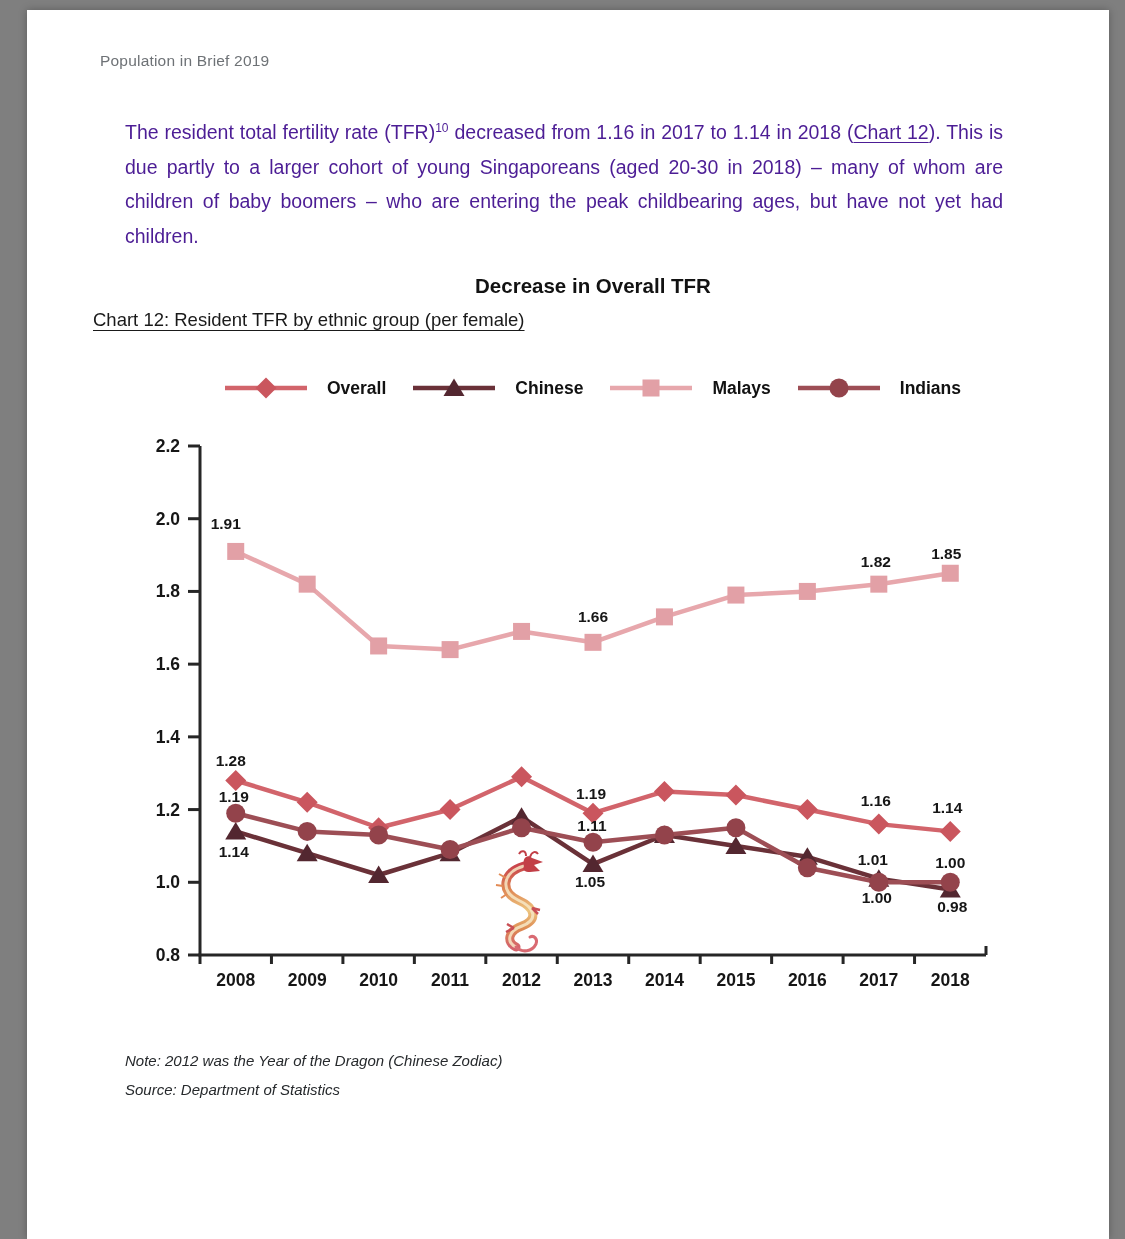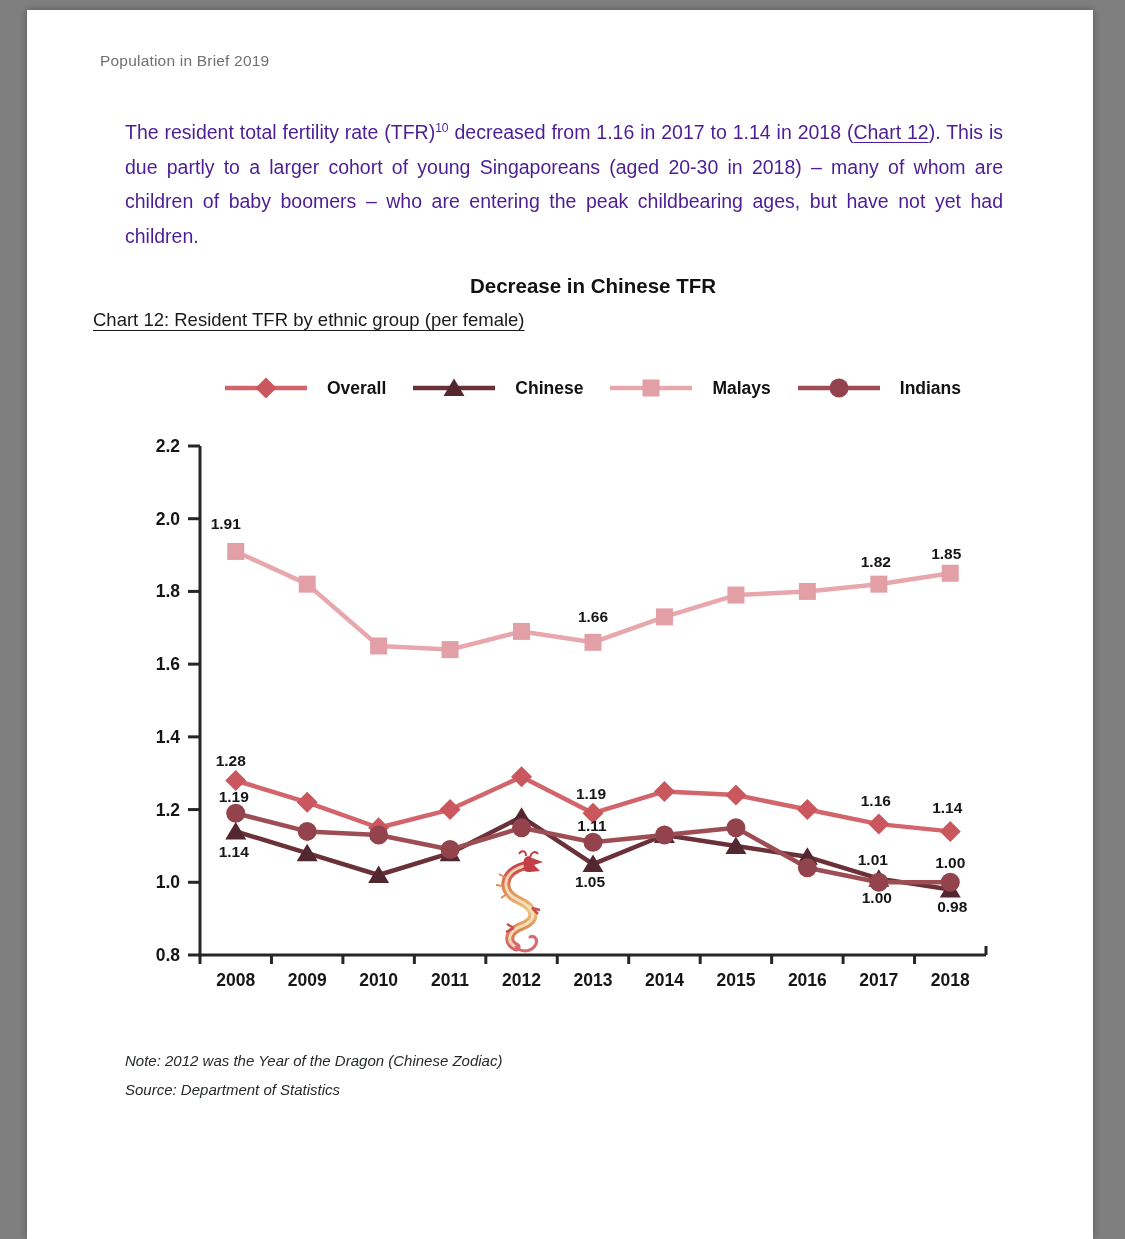--- a/index.html
+++ b/index.html
@@ -1,19 +1,19 @@
 <!DOCTYPE html>
 <html><head>
 <meta charset="utf-8">
 <style>
   html,body{margin:0;padding:0;background:#7f7f7f;}
   .viewport{position:relative;width:1125px;height:1239px;background:#7f7f7f;overflow:hidden;
             font-family:"Liberation Sans",sans-serif;}
   .page{position:absolute;left:27px;top:10px;width:1066px;height:1229px;background:#ffffff;
-        box-shadow:0 0 8px rgba(0,0,0,.28);}
+        box-shadow:0 0 8px rgba(0,0,0,.28);padding-left:16px;}
   .doc-header{position:absolute;left:73px;top:42px;font-size:15.5px;color:#6e7276;letter-spacing:.2px;}
   .body-text{position:absolute;left:98px;top:105px;width:878px;margin:0;font-size:19.5px;
              line-height:34.5px;color:#4c1d95;text-align:justify;}
   .body-text sup{font-size:12px;line-height:0;}
   .u{text-decoration:underline;text-underline-offset:3px;}
   .chart-title{position:absolute;left:66px;top:264px;width:1000px;text-align:center;
                font-size:20.5px;font-weight:bold;color:#121212;}
   .chart-subtitle{position:absolute;left:66px;top:299px;width:1000px;
                font-size:18.5px;color:#1a1a1a;text-decoration:underline;text-underline-offset:4px;}
   .legend{position:absolute;left:66px;top:366px;width:1000px;display:flex;
@@ -29,21 +29,21 @@
 </head>
 <body>
 
 <div class="viewport">
   <div class="page">
 
     <div class="doc-header">Population in Brief 2019</div>
 
     <p class="body-text"><span>The resident total fertility rate (TFR)</span><sup>10</sup><span> decreased from 1.16 in 2017 to 1.14 in 2018 (</span><span class="u">Chart 12</span><span>). This is due partly to a larger cohort of young Singaporeans (aged 20-30 in 2018) – many of whom are children of baby boomers – who are entering the peak childbearing ages, but have not yet had children.</span></p>
 
-    <div class="chart-title">Decrease in Chinese TFR</div>
+    <div class="chart-title">Decrease in Overall TFR</div>
     <div class="chart-subtitle">Chart 12: Resident TFR by ethnic group (per female)</div>
 
     <div class="legend" id="legend">
         <div class="legend-item">
           <svg width="82" height="24">
             <line x1="0" y1="12" x2="82" y2="12" stroke="#d2646b" stroke-width="4.5"></line>
             <path d="M 41 1.5 L 51.5 12 L 41 22.5 L 30.5 12 Z" fill="#ca565e"></path>
           </svg>
           <span class="legend-label">Overall</span>
         </div>

